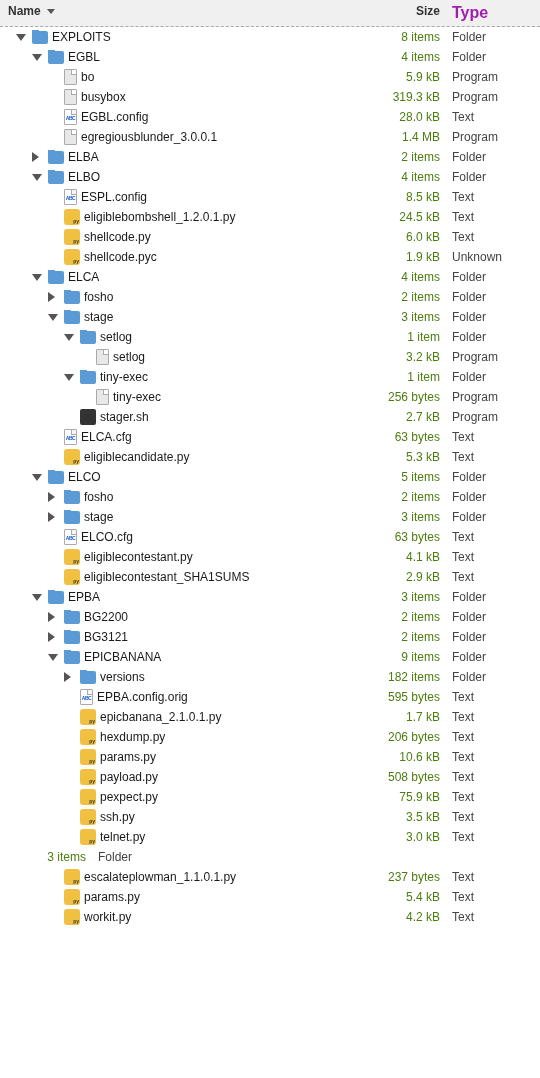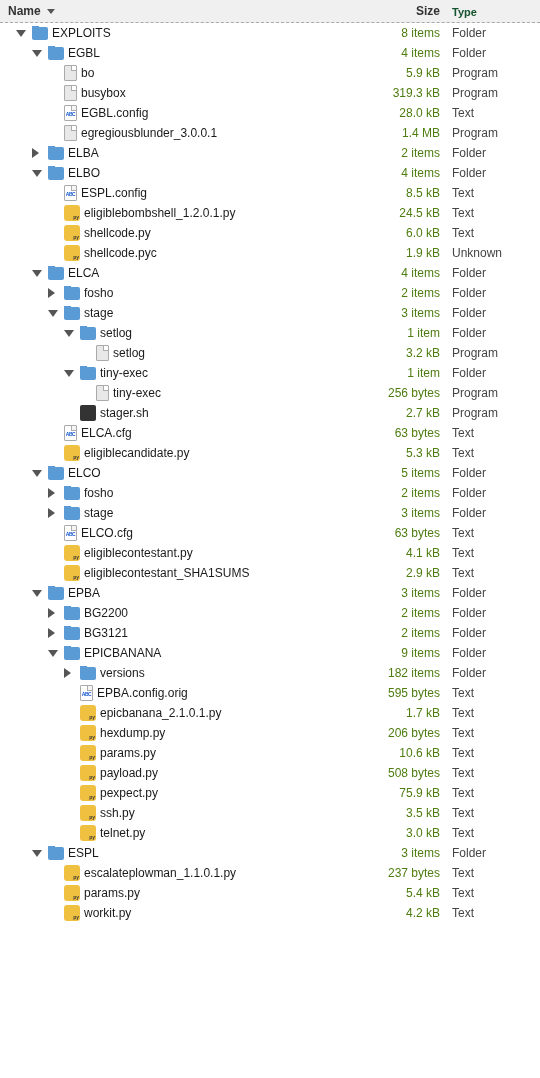--- a/index.html
+++ b/index.html
@@ -11,21 +11,21 @@
       width: 540px;
       min-height: 1078px;
     }
 
     .file-list {
       width: 100%;
     }
 
     .header-row {
       display: flex;
-      align-items: flex-end;
+      align-items: flex-start;
       padding: 4px 8px;
       border-bottom: 1px dashed #aaa;
       background: #f0f0f0;
       position: sticky;
       top: 0;
     }
 
     .col-name {
       flex: 1;
       font-weight: 600;
@@ -51,22 +51,22 @@
       text-align: right;
       font-weight: 600;
       font-size: 12px;
       color: #333;
       padding-right: 12px;
     }
 
     .col-type {
       width: 80px;
       font-weight: 600;
-      font-size: 11px;
-      color: #14532d;
+      font-size: 16px;
+      color: #a21caf;
     }
 
     .row {
       display: flex;
       align-items: center;
       padding: 2px 8px;
       min-height: 20px;
     }
 
     .row-name {
@@ -622,25 +622,20 @@
       <div class="row">
         <div class="row-name indent-3">
           <span class="toggle-placeholder"></span>
           <span class="icon-py"></span>
           <span class="name-text">telnet.py</span>
         </div>
         <div class="row-size">3.0 kB</div>
         <div class="row-type">Text</div>
       </div>
       <div class="row">
-        <div class="row-name indent-1">
-          <span class="toggle toggle-open"></span>
-          <span class="icon-folder"></span>
-          <span class="name-text">ESPL</span>
-        </div>
         <div class="row-size">3 items</div>
         <div class="row-type">Folder</div>
       </div>
       <div class="row">
         <div class="row-name indent-2">
           <span class="toggle-placeholder"></span>
           <span class="icon-py"></span>
           <span class="name-text">escalateplowman_1.1.0.1.py</span>
         </div>
         <div class="row-size">237 bytes</div>

